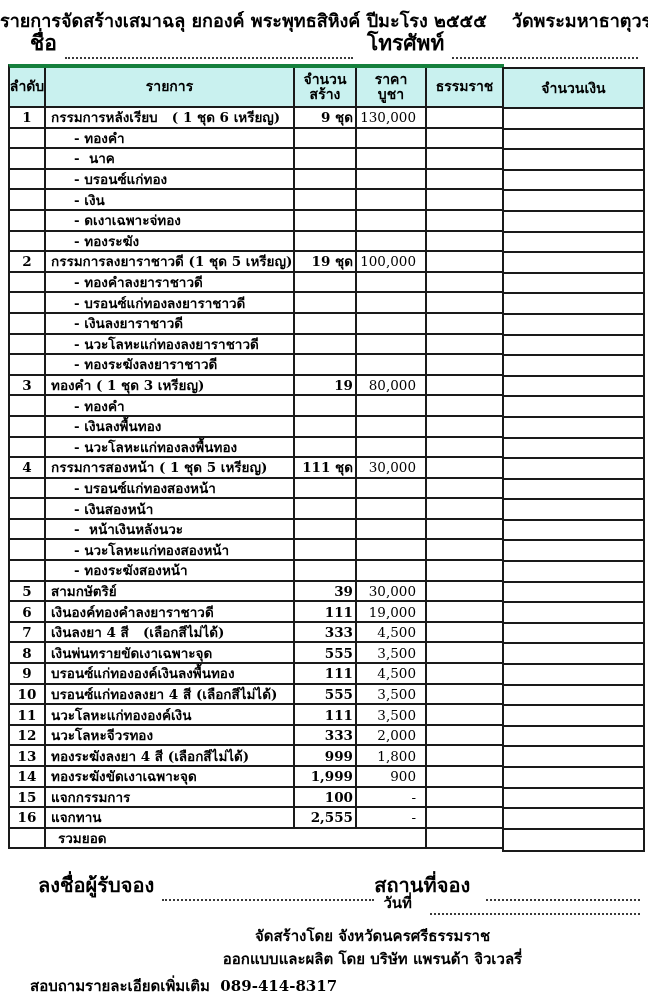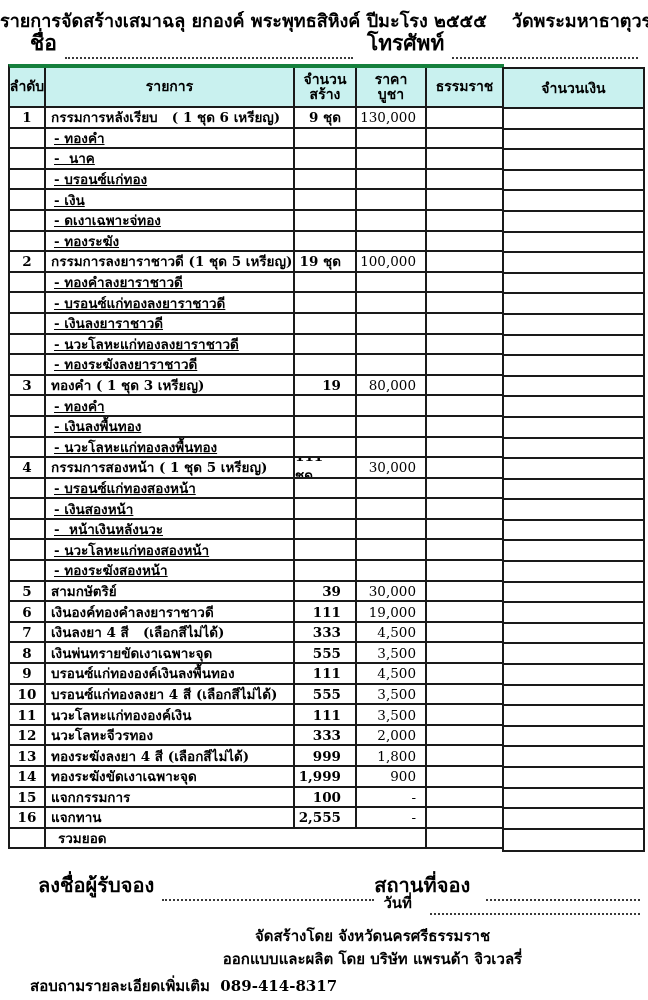--- a/index.html
+++ b/index.html
@@ -33,22 +33,22 @@
     display:flex; align-items:center; font-size:13.5px; overflow:hidden;
     box-sizing:border-box;
   }
   .hdr {
     background:#c9f1ef; justify-content:center; text-align:center;
     font-weight:bold; font-size:14px; line-height:1.1;
   }
   .hdr .hline { display:block; }
   .c-no    { justify-content:center; font-weight:bold; }
   .c-item  { padding-left:5px; font-weight:bold; white-space:pre; }
-  .c-item.sub { padding-left:8px;text-decoration:underline; }
-  .c-qty   { justify-content:flex-end; padding-right:14px; font-weight:bold; }
+  .c-item.sub { padding-left:28px; }
+  .c-qty   { justify-content:flex-end; padding-right:2px; font-weight:bold; }
   .c-price { justify-content:flex-end; padding-right:9px; }
   .c-total { grid-column:2 / 5; padding-left:12px; font-weight:bold; }
 
   .money-col {
     position:absolute; left:494px; top:3px; width:143px;
     border:2px solid #1a1a1a; box-sizing:border-box; background:#fff;
   }
   .money-hdr {
     height:40px; box-sizing:border-box; border-bottom:2px solid #1a1a1a;
     background:#c9f1ef; display:flex; align-items:center; justify-content:center;

